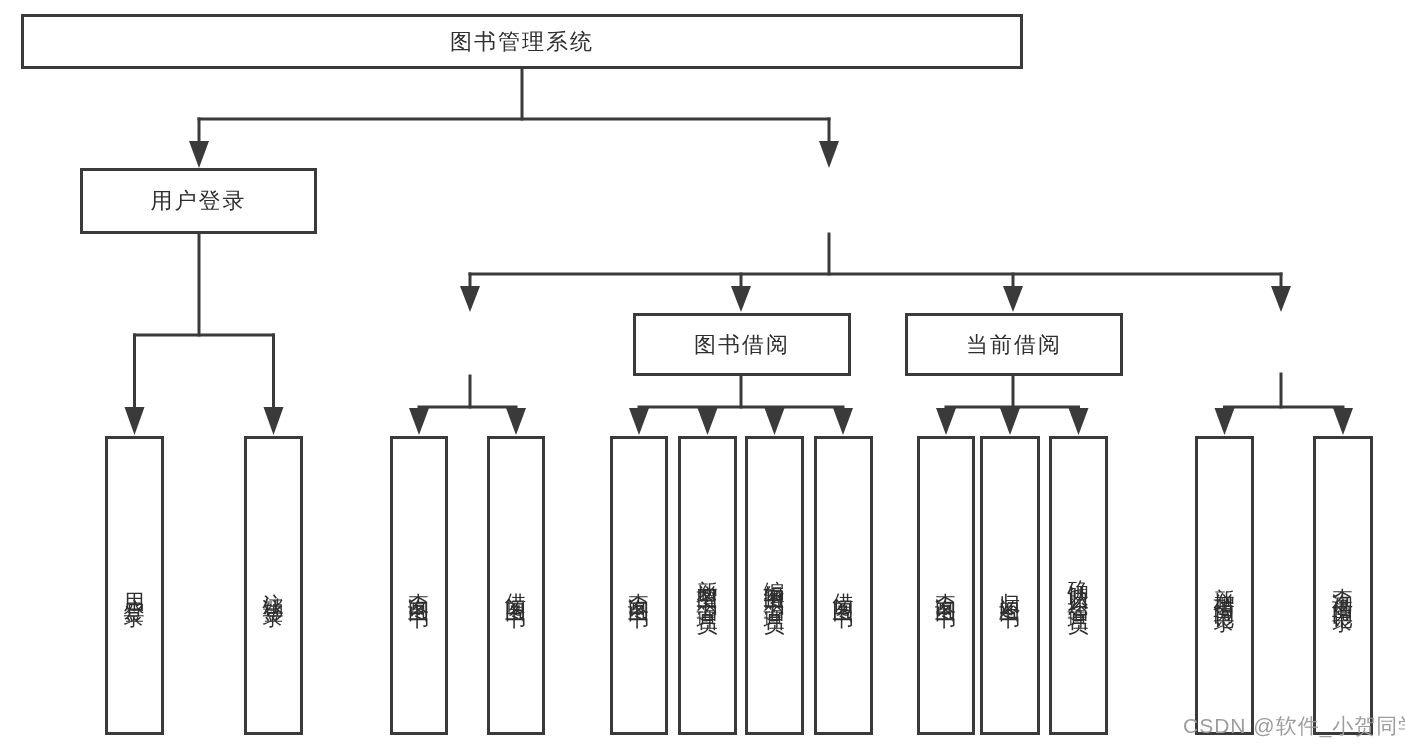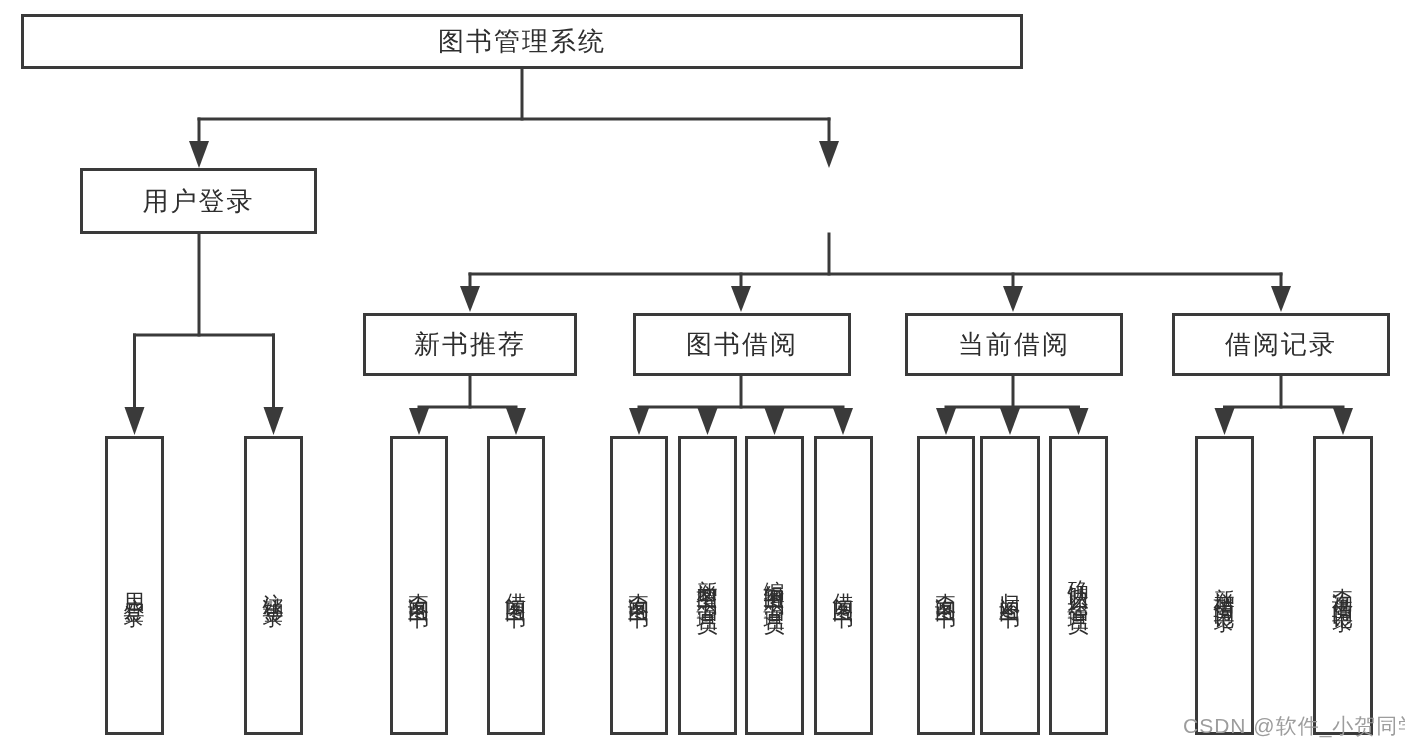--- a/index.html
+++ b/index.html
@@ -14,21 +14,21 @@
   #wires { position: absolute; left: 0; top: 0; width: 1405px; height: 747px; }
   .box {
     position: absolute;
     box-sizing: border-box;
     border: 3px solid #3a3a3a;
     background: #ffffff;
     display: flex;
     align-items: center;
     justify-content: center;
     color: #2e2e2e;
-    font-size: 26px;
+    font-size: 22px;
     letter-spacing: 2px;
     text-align: center;
   }
   .hbox { height: 63px; }
   .vbox {
     top: 436px;
     height: 299px;
     writing-mode: vertical-rl;
     text-orientation: mixed;
     letter-spacing: 5px;
@@ -105,24 +105,22 @@
       <polygon points="1068.5,408 1088.5,408 1078.5,435"></polygon>
       <polygon points="1214.5,408 1234.5,408 1224.5,435"></polygon>
       <polygon points="1333,408 1353,408 1343,435"></polygon>
     </g>
   </svg>
 
   <div class="box" style="left:21px; top:14px; width:1002px; height:55px;">图书管理系统</div>
 
   <div class="box" style="left:80px; top:168px; width:237px; height:66px;">用户登录</div>
 
-  <div class="box hbox" style="left:363px; top:313px; width:214px;">新书推荐</div>
   <div class="box hbox" style="left:905px; top:313px; width:218px;">当前借阅</div>
   <div class="box hbox" style="left:633px; top:313px; width:218px;">图书借阅</div>
-  <div class="box hbox" style="left:1172px; top:313px; width:218px;">借阅记录</div>
 
   <div class="box vbox" style="left:105px; width:59px;">用户登录</div>
   <div class="box vbox" style="left:244px; width:59px;">注销登录</div>
 
   <div class="box vbox" style="left:390px; width:58px;">查询图书</div>
   <div class="box vbox" style="left:487px; width:58px;">借阅图书</div>
 
   <div class="box vbox" style="left:610px; width:58px;">查询图书</div>
   <div class="box vbox" style="left:678px; width:59px;">新增图书（管理员）</div>
   <div class="box vbox" style="left:745px; width:59px;">编辑图书（管理员）</div>

